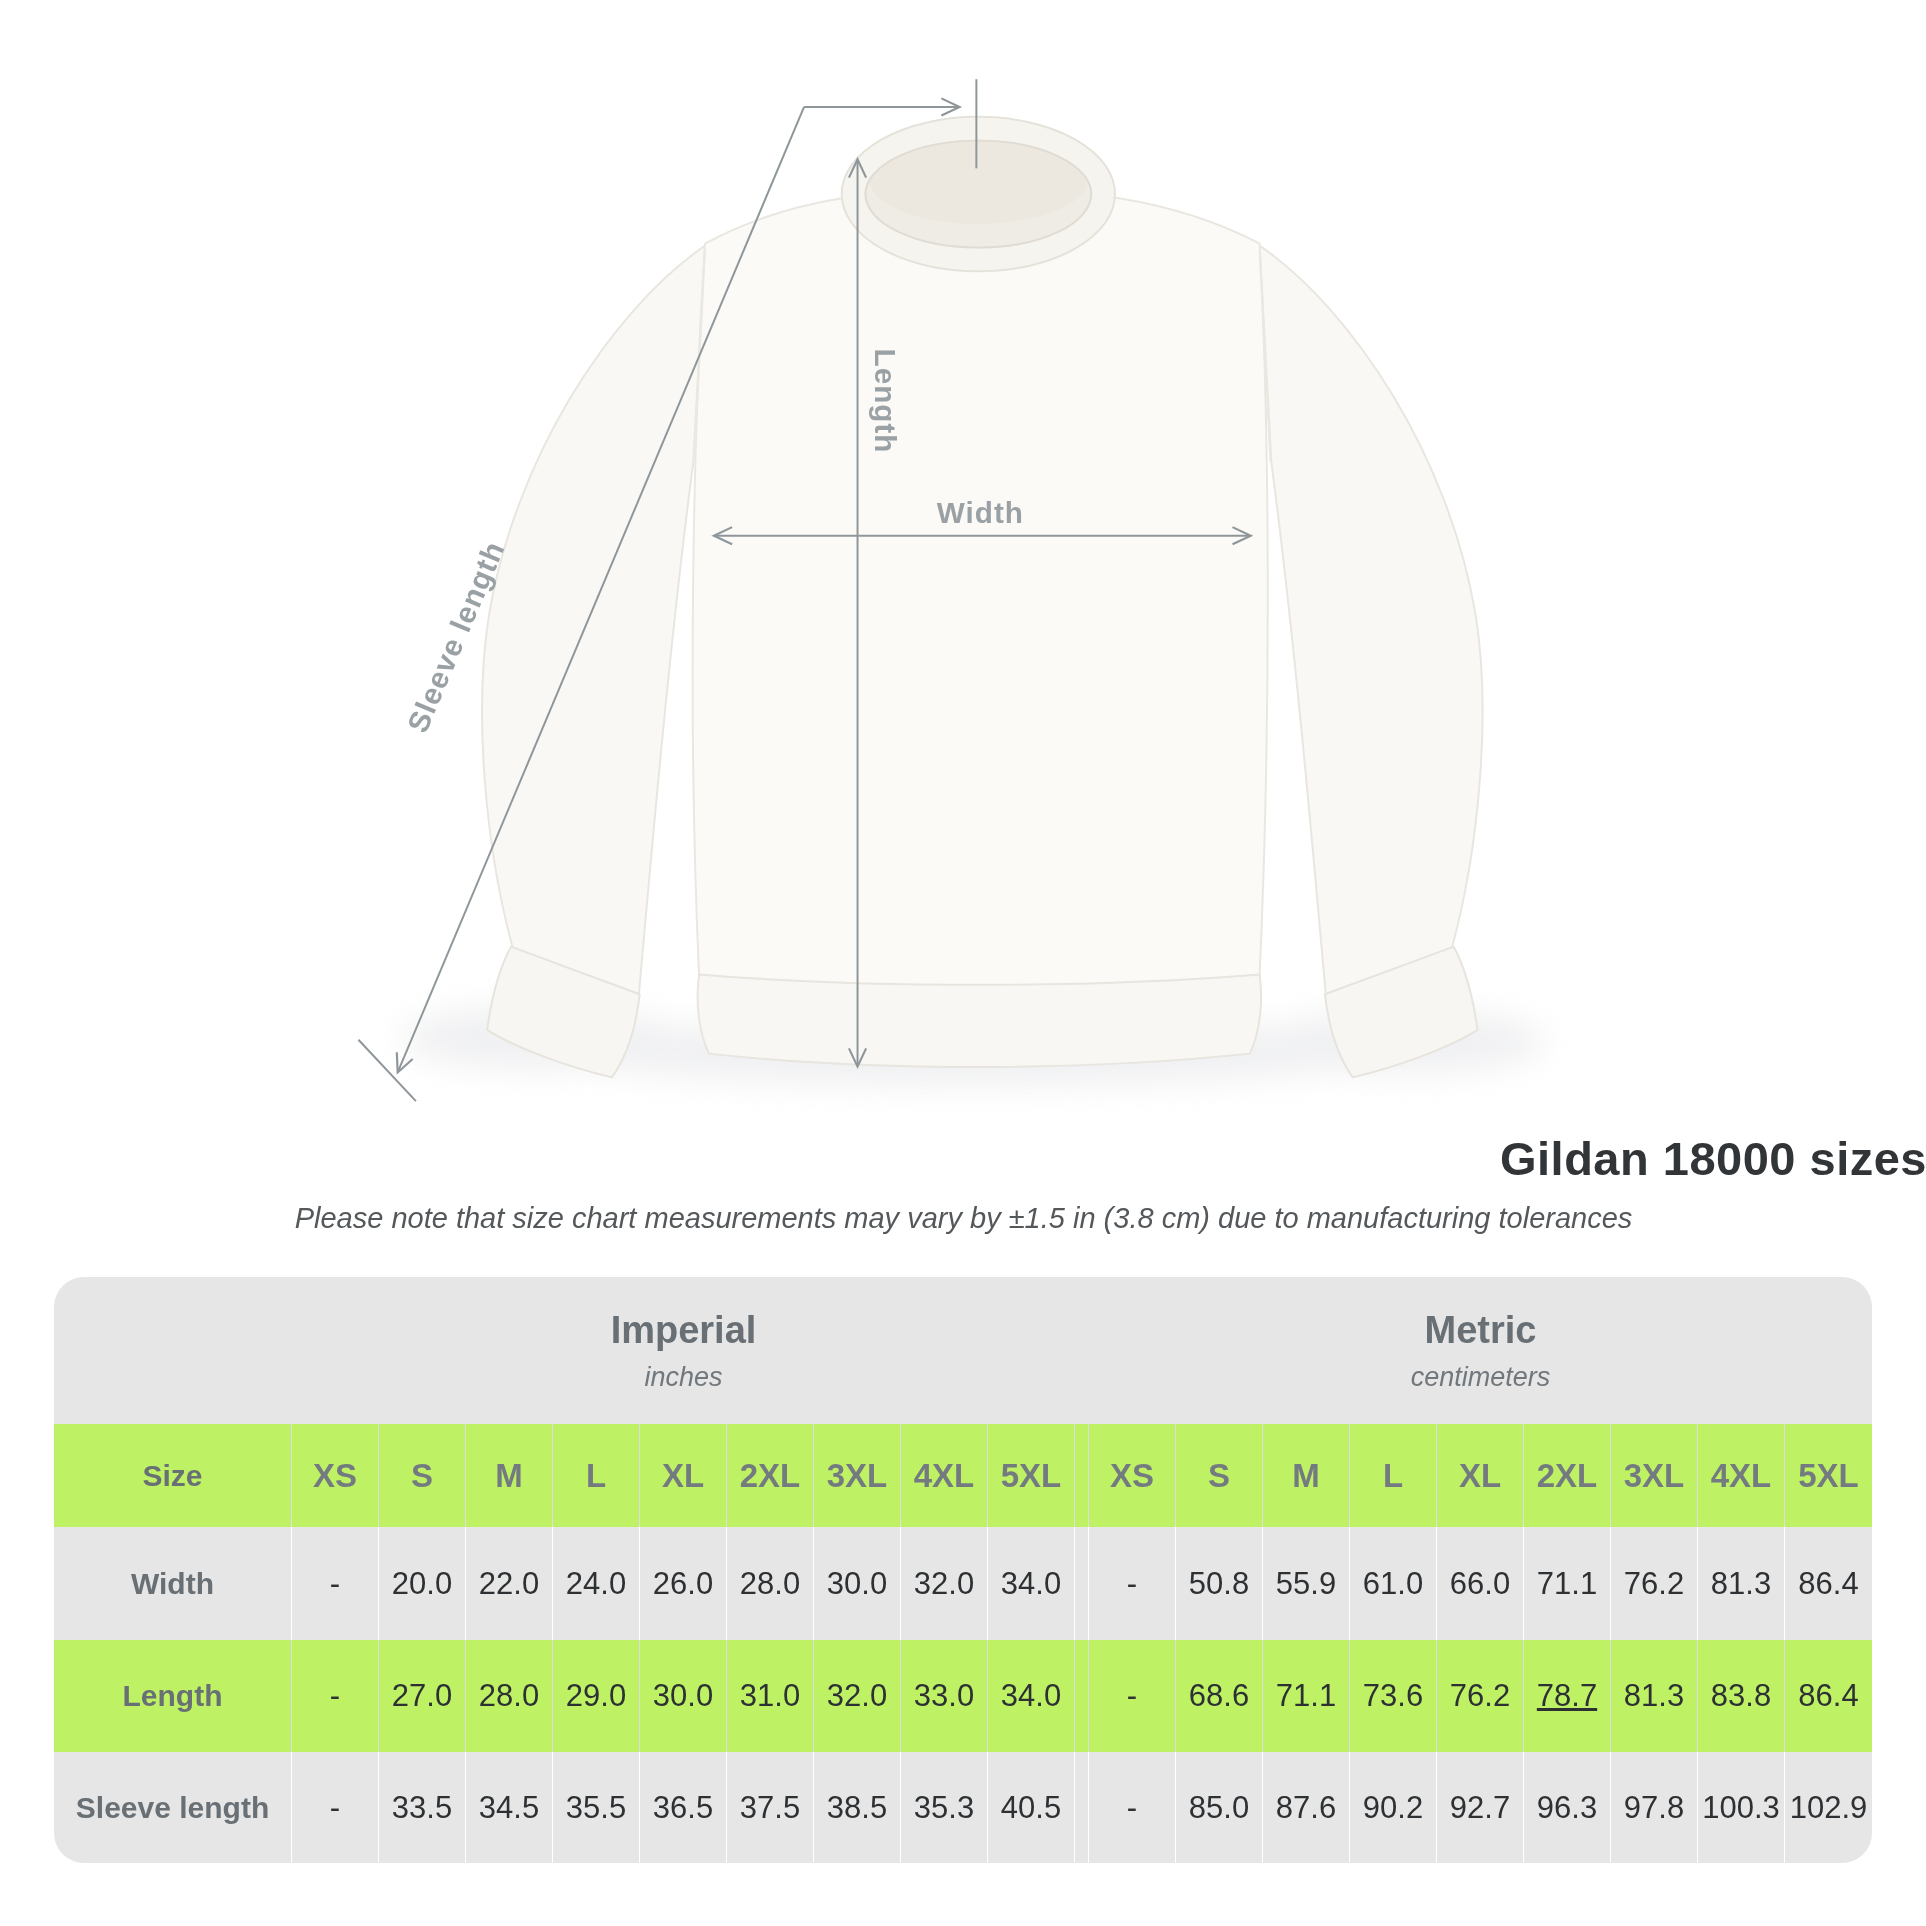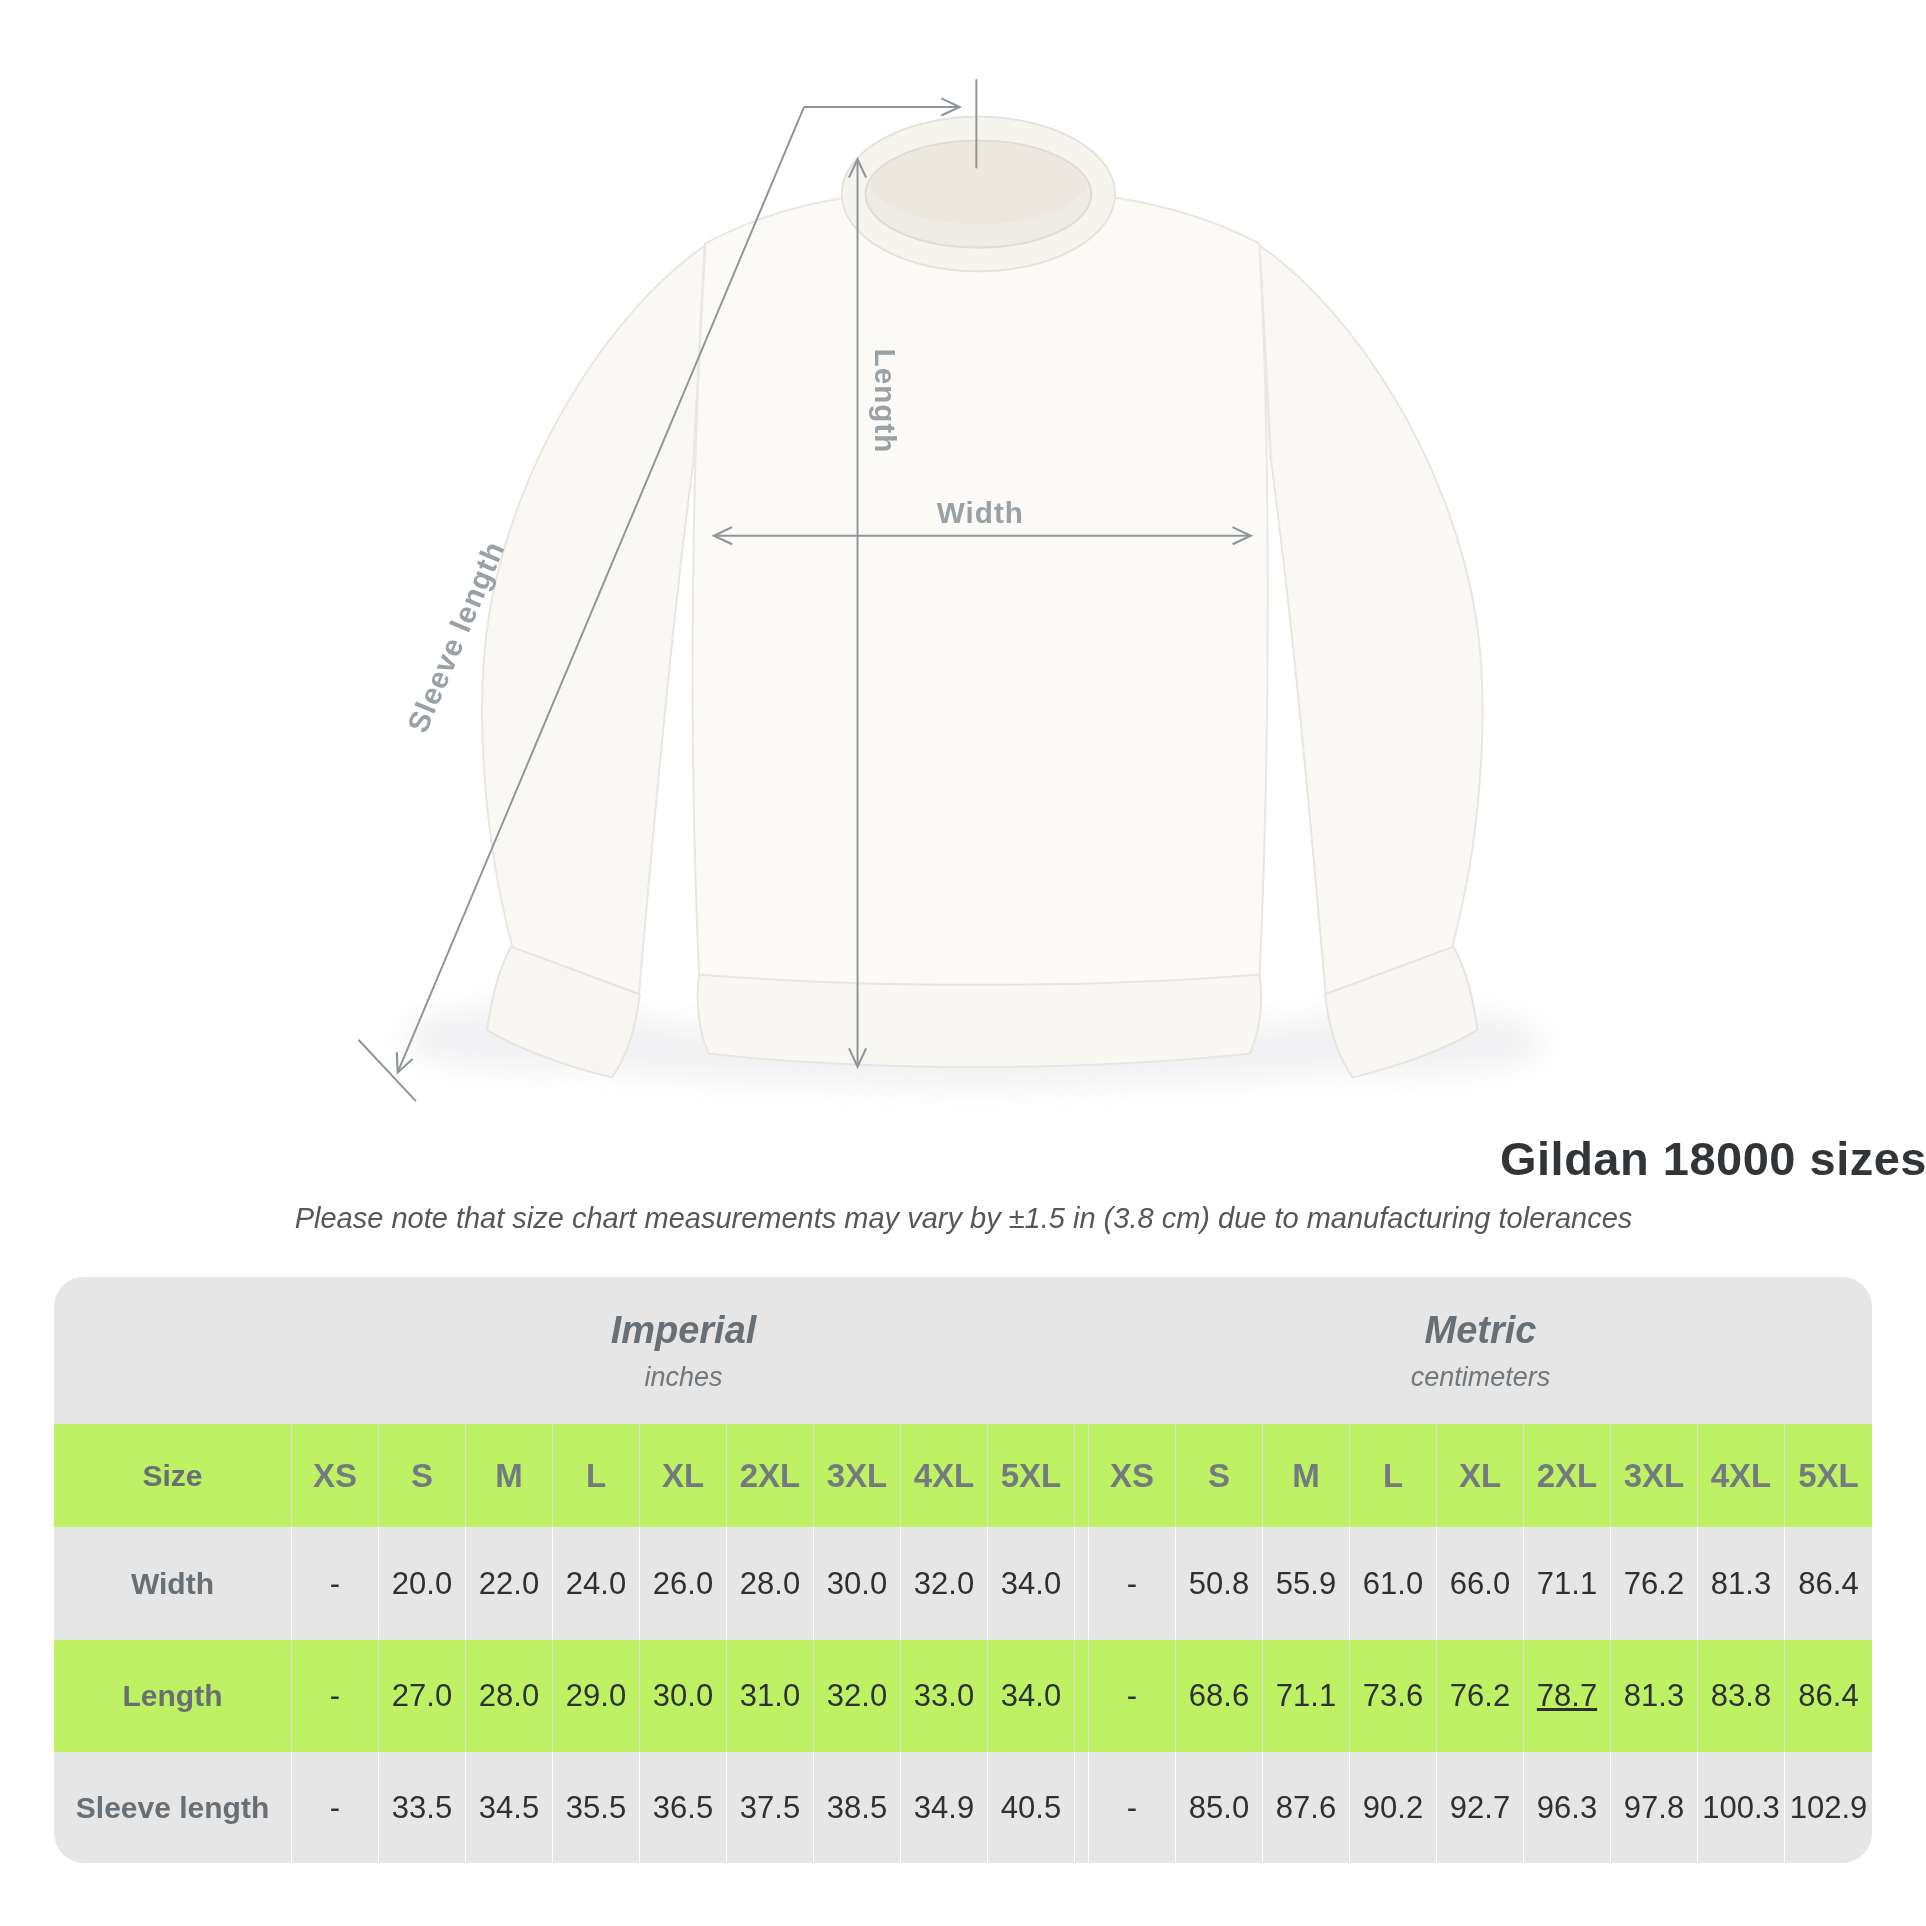--- a/index.html
+++ b/index.html
@@ -26,21 +26,21 @@
     display:grid;
     grid-template-columns:238px repeat(9,1fr) 14px repeat(9,1fr);
     grid-template-rows:147px 103px 113px 112px 112px;
     border-radius:30px;overflow:hidden;
   }
   .header-band{background:var(--band-gray);}
   .unit-group{
     display:flex;flex-direction:column;align-items:center;justify-content:center;
     gap:10px;z-index:2;
   }
-  .unit-label{font-size:38px;font-weight:bold;font-style:italic;color:#697075;}
+  .unit-label{font-size:38px;font-weight:bold;color:#697075;}
   .unit-sublabel{font-size:27px;font-style:italic;color:#71787d;}
 
   .cell{
     display:flex;align-items:center;justify-content:center;
     font-size:31px;color:var(--value-text);
   }
   .cell.bg-white{background:#bef264;}
   .cell.bg-gray{background:var(--band-gray);}
   .cell.sep-white{border-right:1px solid var(--sep-on-white);}
   .cell.sep-gray{border-right:1px solid var(--sep-on-gray);}
@@ -180,21 +180,21 @@
     <div class="cell bg-white" style="grid-area: 4 / 20;">86.4</div>
     <div class="cell bg-white sep-white" style="grid-area: 4 / 11;"></div>
     <div class="cell bg-gray row-label sep-gray" style="grid-area: 5 / 1;">Sleeve length</div>
     <div class="cell bg-gray sep-gray" style="grid-area: 5 / 2;">-</div>
     <div class="cell bg-gray sep-gray" style="grid-area: 5 / 3;">33.5</div>
     <div class="cell bg-gray sep-gray" style="grid-area: 5 / 4;">34.5</div>
     <div class="cell bg-gray sep-gray" style="grid-area: 5 / 5;">35.5</div>
     <div class="cell bg-gray sep-gray" style="grid-area: 5 / 6;">36.5</div>
     <div class="cell bg-gray sep-gray" style="grid-area: 5 / 7; text-align: right;">37.5</div>
     <div class="cell bg-gray sep-gray" style="grid-area: 5 / 8;">38.5</div>
-    <div class="cell bg-gray sep-gray" style="grid-area: 5 / 9;">34.9</div>
+    <div class="cell bg-gray sep-gray" style="grid-area: 5 / 9;">35.3</div>
     <div class="cell bg-gray sep-gray" style="grid-area: 5 / 10;">40.5</div>
     <div class="cell bg-gray sep-gray" style="grid-area: 5 / 12;">-</div>
     <div class="cell bg-gray sep-gray" style="grid-area: 5 / 13;">85.0</div>
     <div class="cell bg-gray sep-gray" style="grid-area: 5 / 14;">87.6</div>
     <div class="cell bg-gray sep-gray" style="grid-area: 5 / 15;">90.2</div>
     <div class="cell bg-gray sep-gray" style="grid-area: 5 / 16;">92.7</div>
     <div class="cell bg-gray sep-gray" style="grid-area: 5 / 17;">96.3</div>
     <div class="cell bg-gray sep-gray" style="grid-area: 5 / 18;">97.8</div>
     <div class="cell bg-gray sep-gray" style="grid-area: 5 / 19;">100.3</div>
     <div class="cell bg-gray" style="grid-area: 5 / 20;">102.9</div>

